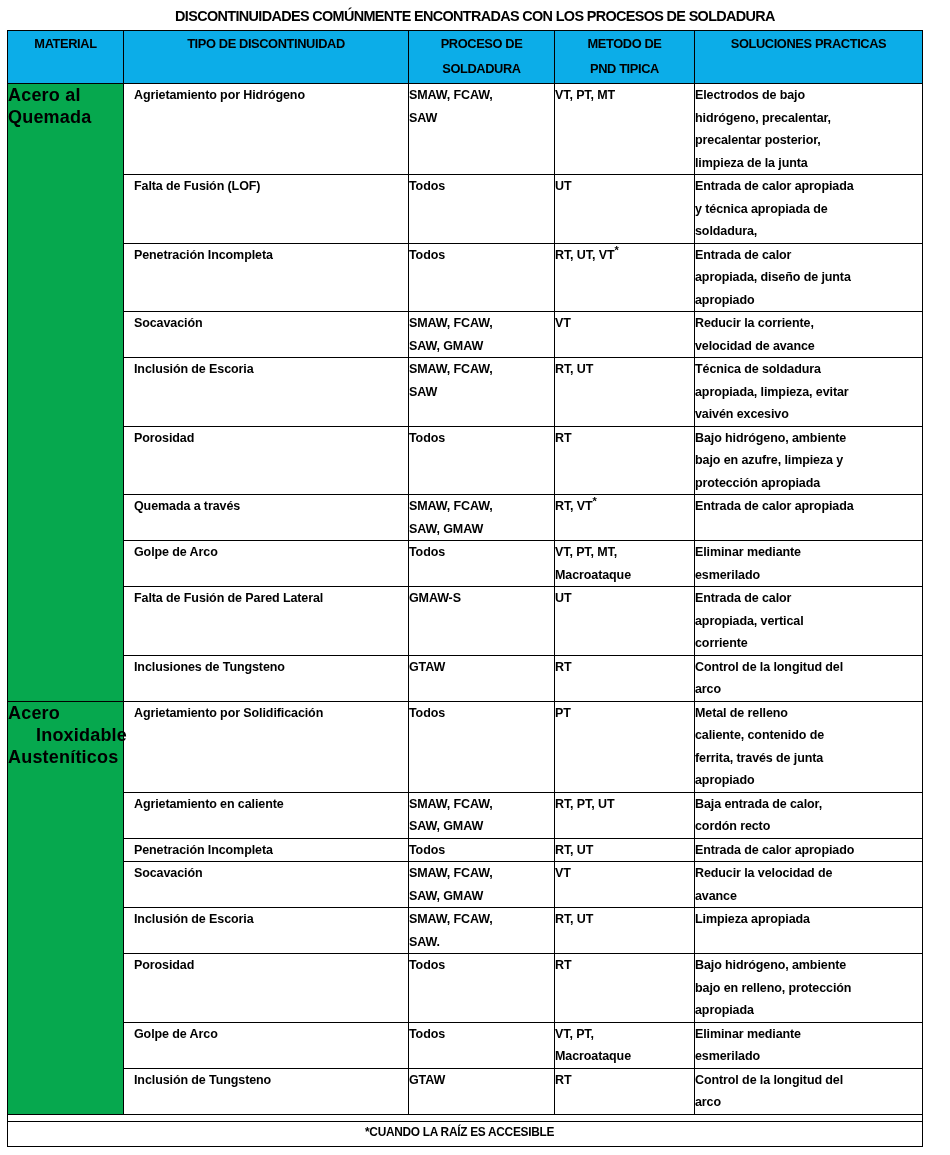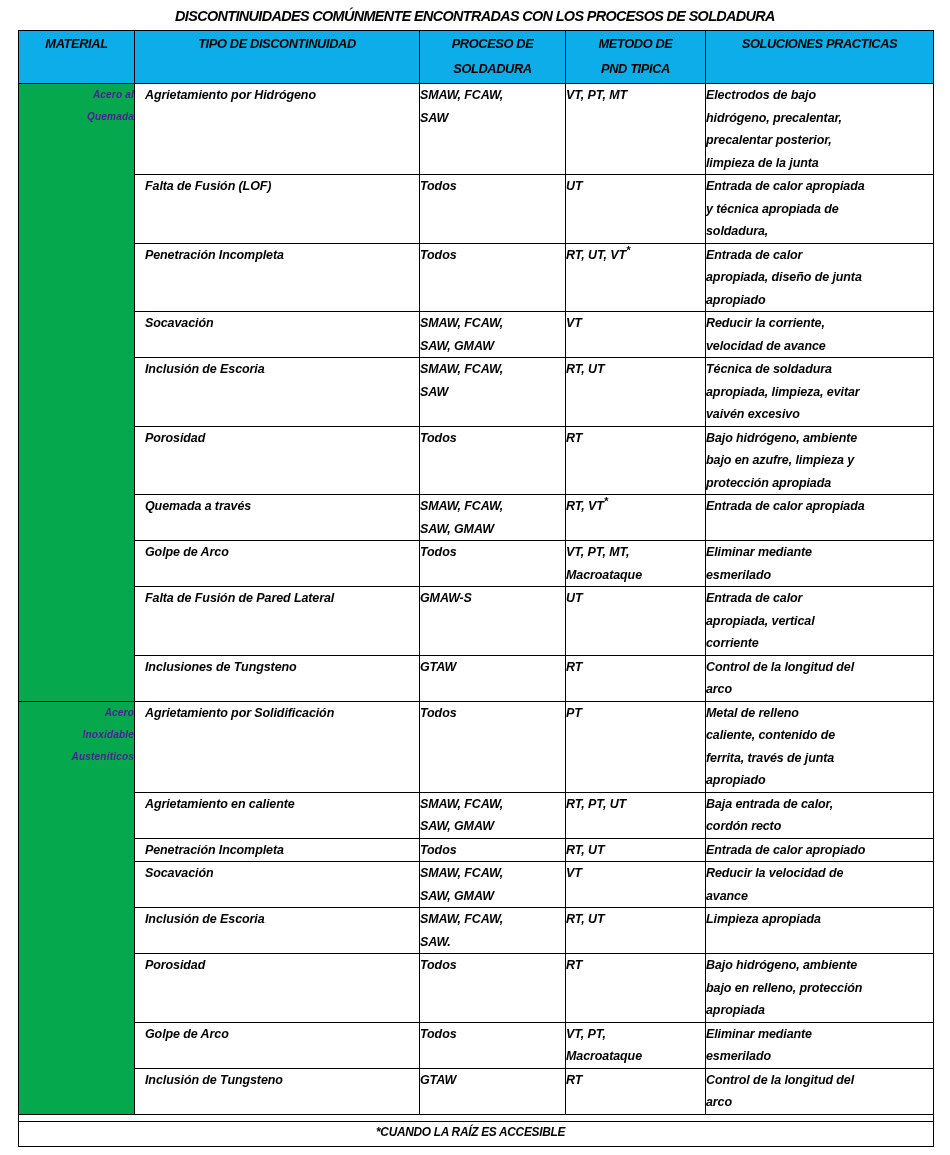--- a/index.html
+++ b/index.html
@@ -12,39 +12,38 @@
     height: 1155px;
     font-family: "Liberation Sans", sans-serif;
     color: #000000;
     overflow: hidden;
   }
   .page {
     position: relative;
     width: 950px;
     height: 1155px;
     background: #ffffff;
-    font-style: italic;
   }
   .doc-title {
     position: absolute;
     left: 0;
     top: 7px;
     width: 950px;
     text-align: center;
     font-size: 15.5px;
     font-weight: bold;
     letter-spacing: -0.7px;
     transform: scaleX(0.93);
     transform-origin: center top;
     white-space: nowrap;
     color: #000000;
   }
   .table-wrap {
     position: absolute;
-    left: 18px;
+    left: 7px;
     top: 30px;
     width: 915px;
   }
   table.main {
     border-collapse: collapse;
     table-layout: fixed;
     width: 915px;
     background: #ffffff;
   }
   table.main td, table.main th {
@@ -72,27 +71,27 @@
     padding-top: 2px;
     transform: none;
   }
   thead th .hdr-inner {
     display: block;
     transform: scaleX(0.95);
   }
   td.material-cell {
     background: #06A84E;
     vertical-align: middle;
-    text-align: right;
-    font-size: 10px;
+    text-align: left;
+    font-size: 18px;
     font-weight: bold;
     line-height: 22px;
     padding-left: 12px;
     letter-spacing: 0.2px;
-    color: #4c1d95;
+    color: #000000;
   }
   td.body-cell {
     font-size: 12.5px;
     font-weight: bold;
     line-height: 22.5px;
     padding: 5px 4px 4px 8px;
     color: #000000;
     letter-spacing: -0.1px;
   }
   td.body-cell.tipo  { padding-left: 10px; }

